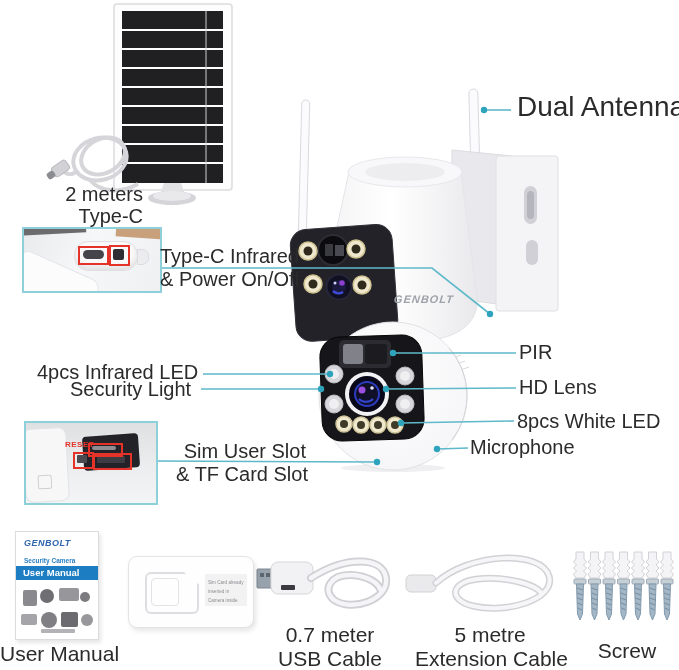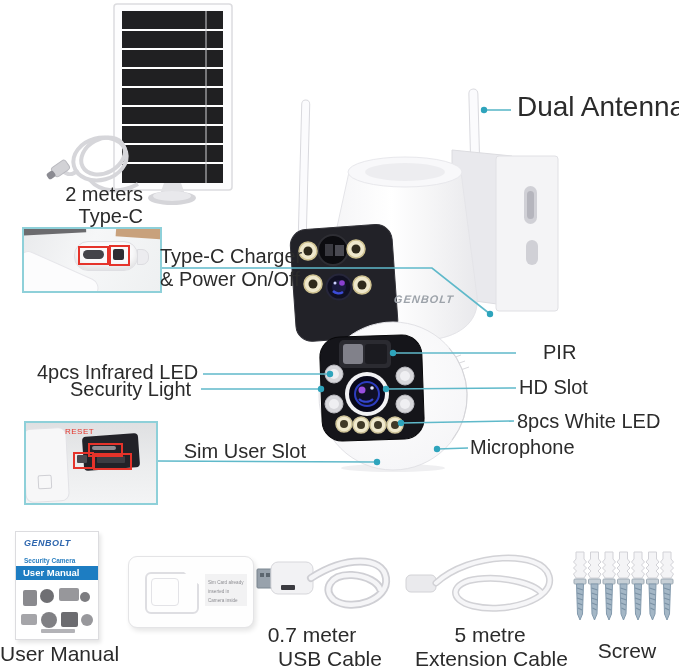--- a/index.html
+++ b/index.html
@@ -27,21 +27,21 @@
   .tc-port{position:absolute;left:59px;top:21px;width:21px;height:9px;background:#44444a;border-radius:4.5px;}
   .tc-btn{position:absolute;left:89px;top:20px;width:11px;height:11px;background:#2e2e34;border-radius:2px;}
   .redbox{position:absolute;border:2px solid #e5332a;}
   #inset-sim{left:24px;top:421px;width:130px;height:80px;
      background:linear-gradient(180deg,#dfe0e2 0%,#ecedee 55%,#f3f4f5 100%);}
   .sm-flap{position:absolute;left:-2px;top:5px;width:42px;height:72px;background:#f7f7f8;
            border:1px solid #e2e2e6;border-radius:8px;transform:rotate(-3deg);}
   .sm-flap-icon{position:absolute;left:12px;top:46px;width:12px;height:12px;border:1px solid #cfcfd4;border-radius:2px;}
   .sm-panel{position:absolute;left:57px;top:12px;width:56px;height:34px;background:#222228;
             border-radius:4px;transform:rotate(-4deg);}
-  .sm-reset{position:absolute;left:39px;top:4px;font-size:8px;font-weight:normal;letter-spacing:.5px;color:#e5332a;}
+  .sm-reset{position:absolute;left:39px;top:17px;font-size:8px;font-weight:bold;letter-spacing:.5px;color:#e5332a;}
   .sm-tf{position:absolute;left:66px;top:23px;width:24px;height:4px;background:#8d8d93;border-radius:2px;}
   .sm-simslot{position:absolute;left:71px;top:33px;width:28px;height:7px;background:#3c3c42;border-radius:1px;}
   .sm-rstbtn{position:absolute;left:51px;top:32px;width:10px;height:8px;background:#4a4a50;border-radius:1px;}
   
   .manual{position:absolute;left:15px;top:531px;width:82px;height:107px;background:#ffffff;
           border:1px solid #dcdcdf;box-shadow:2px 3px 4px rgba(0,0,0,.10);}
   .man-logo{position:absolute;left:8px;top:6px;font-size:9px;font-weight:bold;font-style:italic;
             letter-spacing:.5px;color:#2e66ae;}
   .man-sub{position:absolute;left:8px;top:25px;font-size:6.5px;font-weight:bold;color:#2a7fc0;}
   .man-banner{position:absolute;left:0;top:34px;width:100%;height:14px;background:#1d7dc2;
@@ -300,31 +300,32 @@
     <div>Sim Card already inserted in</div>
     <div>Camera inside</div>
   </div>
 </div>
 
 <div class="lbl center" style="left:28px;top:183px;width:115px;">
   <div>2 meters</div>
   <div>Type-C</div>
 </div>
 <div class="lbl big" style="left:517px;top:96px;">Dual Antenna</div>
-<div class="lbl" style="left:160px;top:245px;">Type-C Charger</div>
+<div class="lbl" style="left:160px;top:245px;">Type-C Infrared</div>
 <div class="lbl" style="left:160px;top:268px;">&amp; Power On/Off</div>
-<div class="lbl" style="left:519px;top:341px;margin-left:24px;">PIR</div>
-<div class="lbl" style="left:519px;top:376px;">HD Slot</div>
+<div class="lbl" style="left:519px;top:341px;">PIR</div>
+<div class="lbl" style="left:519px;top:376px;">HD Lens</div>
 <div class="lbl" style="left:517px;top:410px;text-align:right;">8pcs White LED</div>
 <div class="lbl" style="left:470px;top:436px;">Microphone</div>
 <div class="lbl" style="left:37px;top:361px;">4pcs Infrared LED</div>
 <div class="lbl" style="left:70px;top:378px;">Security Light</div>
 <div class="lbl center" style="left:160px;top:440px;width:146px;">Sim User Slot</div>
+<div class="lbl center" style="left:156px;top:463px;width:152px;">&amp; TF Card Slot</div>
 
 <div class="blbl" style="left:0px;top:642px;width:118px;">User Manual</div>
 <div class="blbl" style="left:124px;top:644px;width:118px;margin-top:38px;">Sim Card</div>
-<div class="blbl" style="left:252px;top:623px;width:120px;">0.7 meter</div>
+<div class="blbl" style="left:270px;top:623px;width:120px;">0.7 meter</div>
 <div class="blbl" style="left:270px;top:647px;width:120px;">USB Cable</div>
 <div class="blbl" style="left:430px;top:623px;width:120px;">5 metre</div>
 <div class="blbl" style="left:415px;top:647px;width:150px;">Extension Cable</div>
 <div class="blbl" style="left:572px;top:639px;width:110px;">Screw</div>
 
 </div>
 
 </body></html>

